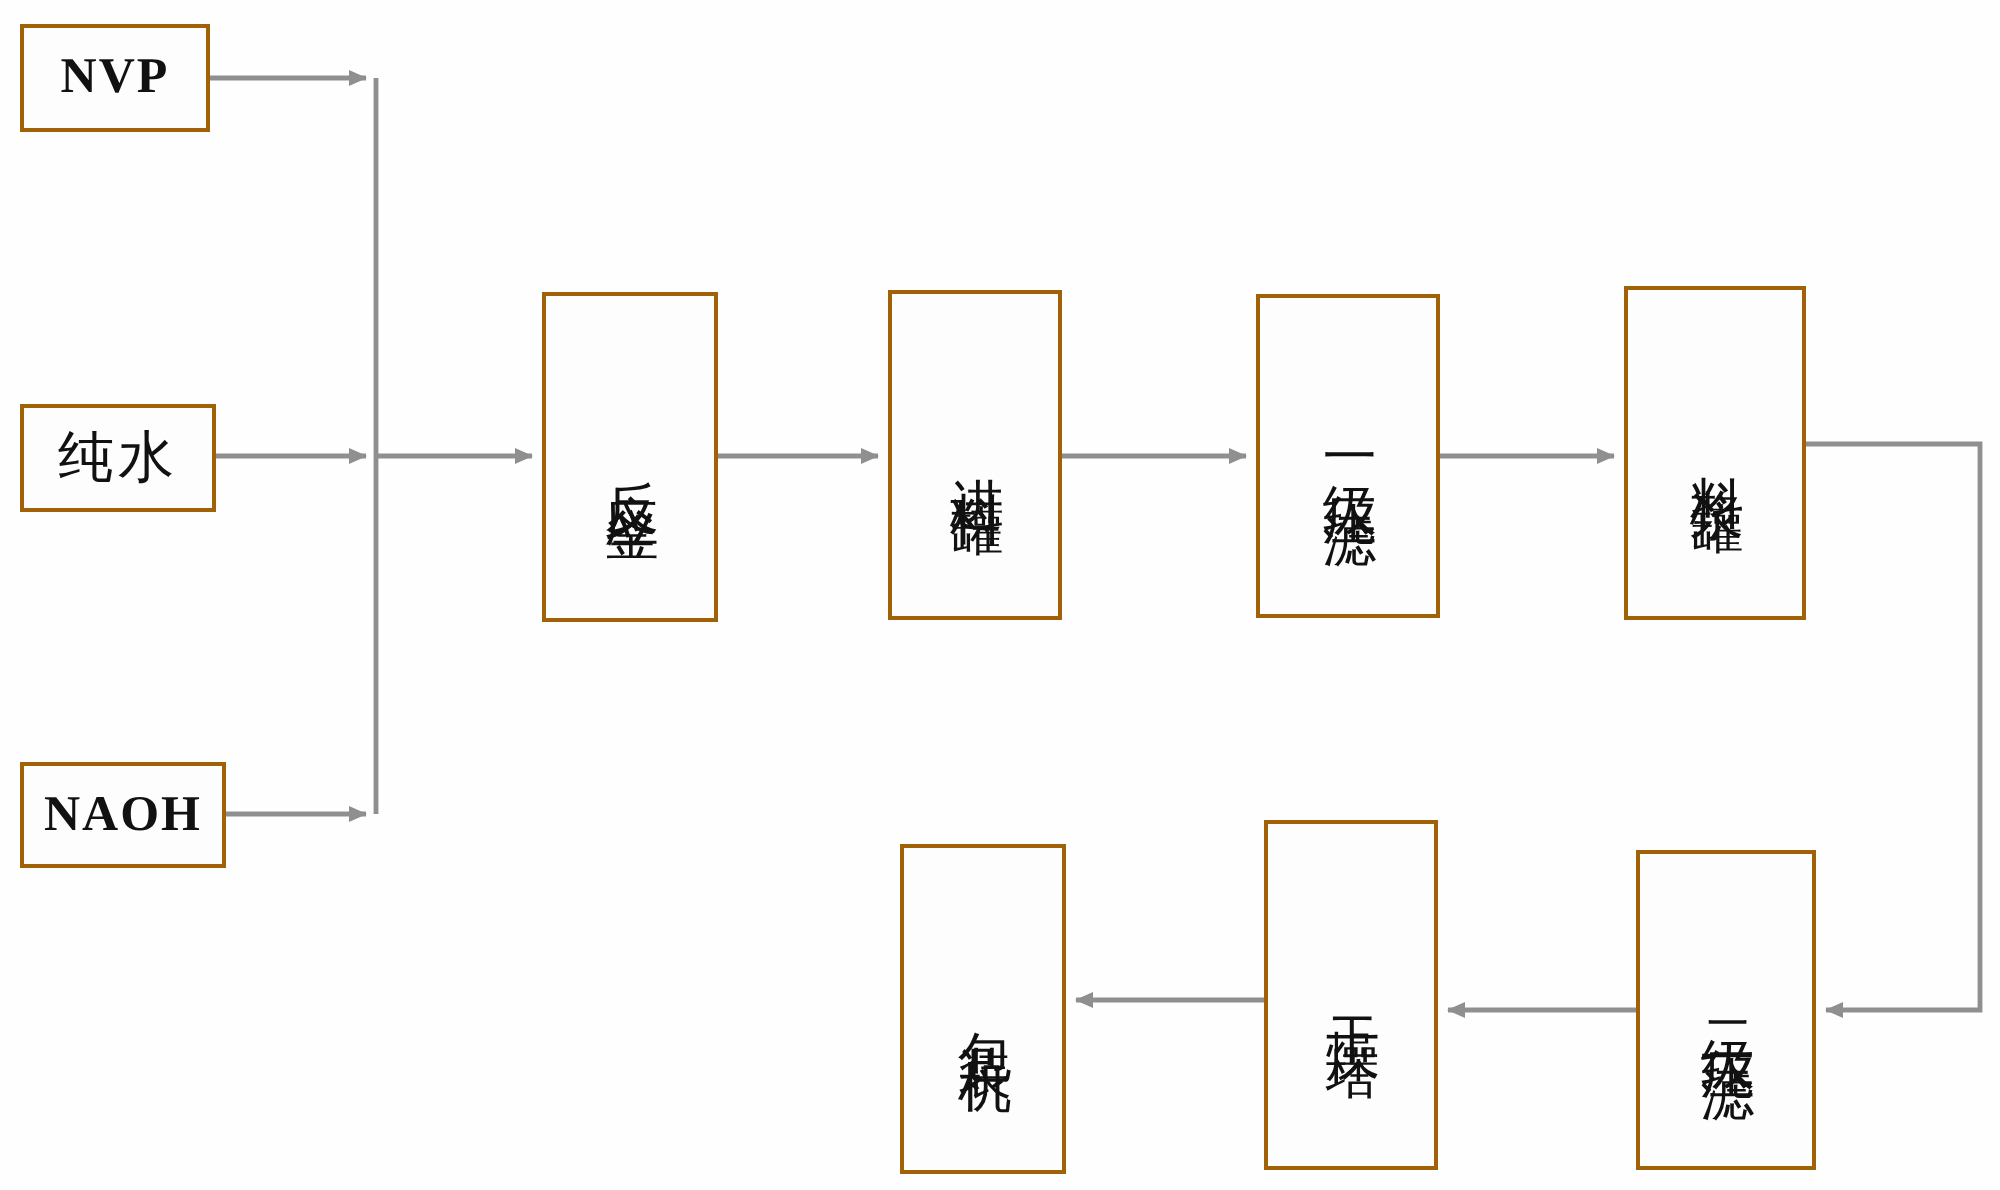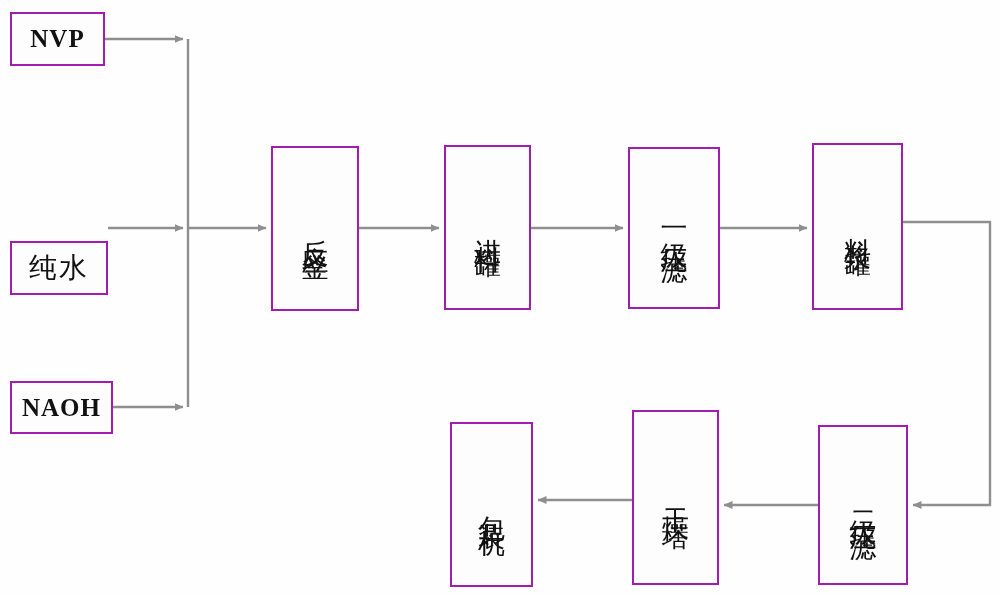--- a/index.html
+++ b/index.html
@@ -21,21 +21,21 @@
     position: absolute;
     left: 0;
     top: 0;
     width: 1000px;
     height: 595px;
   }
   .node {
     position: absolute;
     box-sizing: border-box;
     background: #fdfdfd;
-    border: 2px solid #a21caf;
+    border: 2px solid #a16207;
     display: flex;
     align-items: center;
     justify-content: center;
     color: #111111;
     text-align: center;
   }
   .node-label {
     display: block;
     line-height: 1.12;
     letter-spacing: 0.5px;
@@ -85,21 +85,21 @@
         <polyline points="903,222 990,222 990,505 913,505" fill="none" stroke="#8f8f8f" stroke-width="2.4" stroke-linejoin="miter" stroke-linecap="butt" marker-end="url(#arrowhead)"></polyline>
         <polyline points="818,505 724,505" fill="none" stroke="#8f8f8f" stroke-width="2.4" stroke-linejoin="miter" stroke-linecap="butt" marker-end="url(#arrowhead)"></polyline>
         <polyline points="632,500 538,500" fill="none" stroke="#8f8f8f" stroke-width="2.4" stroke-linejoin="miter" stroke-linecap="butt" marker-end="url(#arrowhead)"></polyline>
       </g>
   </svg>
 
   <div id="nodes-layer">
       <div class="node latin horiz" style="left: 10px; top: 12px; width: 95px; height: 54px;">
         <span class="node-label">NVP</span>
       </div>
-      <div class="node cjk horiz" style="left: 10px; top: 202px; width: 98px; height: 54px; margin-top: 39px;">
+      <div class="node cjk horiz" style="left: 10px; top: 202px; width: 98px; height: 54px;">
         <span class="node-label">纯水</span>
       </div>
       <div class="node latin horiz" style="left: 10px; top: 381px; width: 103px; height: 53px; justify-content: center;">
         <span class="node-label">NAOH</span>
       </div>
       <div class="node cjk vertical" style="left: 271px; top: 146px; width: 88px; height: 165px;">
         <span class="node-label">反应釜</span>
       </div>
       <div class="node cjk vertical" style="left: 444px; top: 145px; width: 87px; height: 165px;">
         <span class="node-label">进料罐</span>

